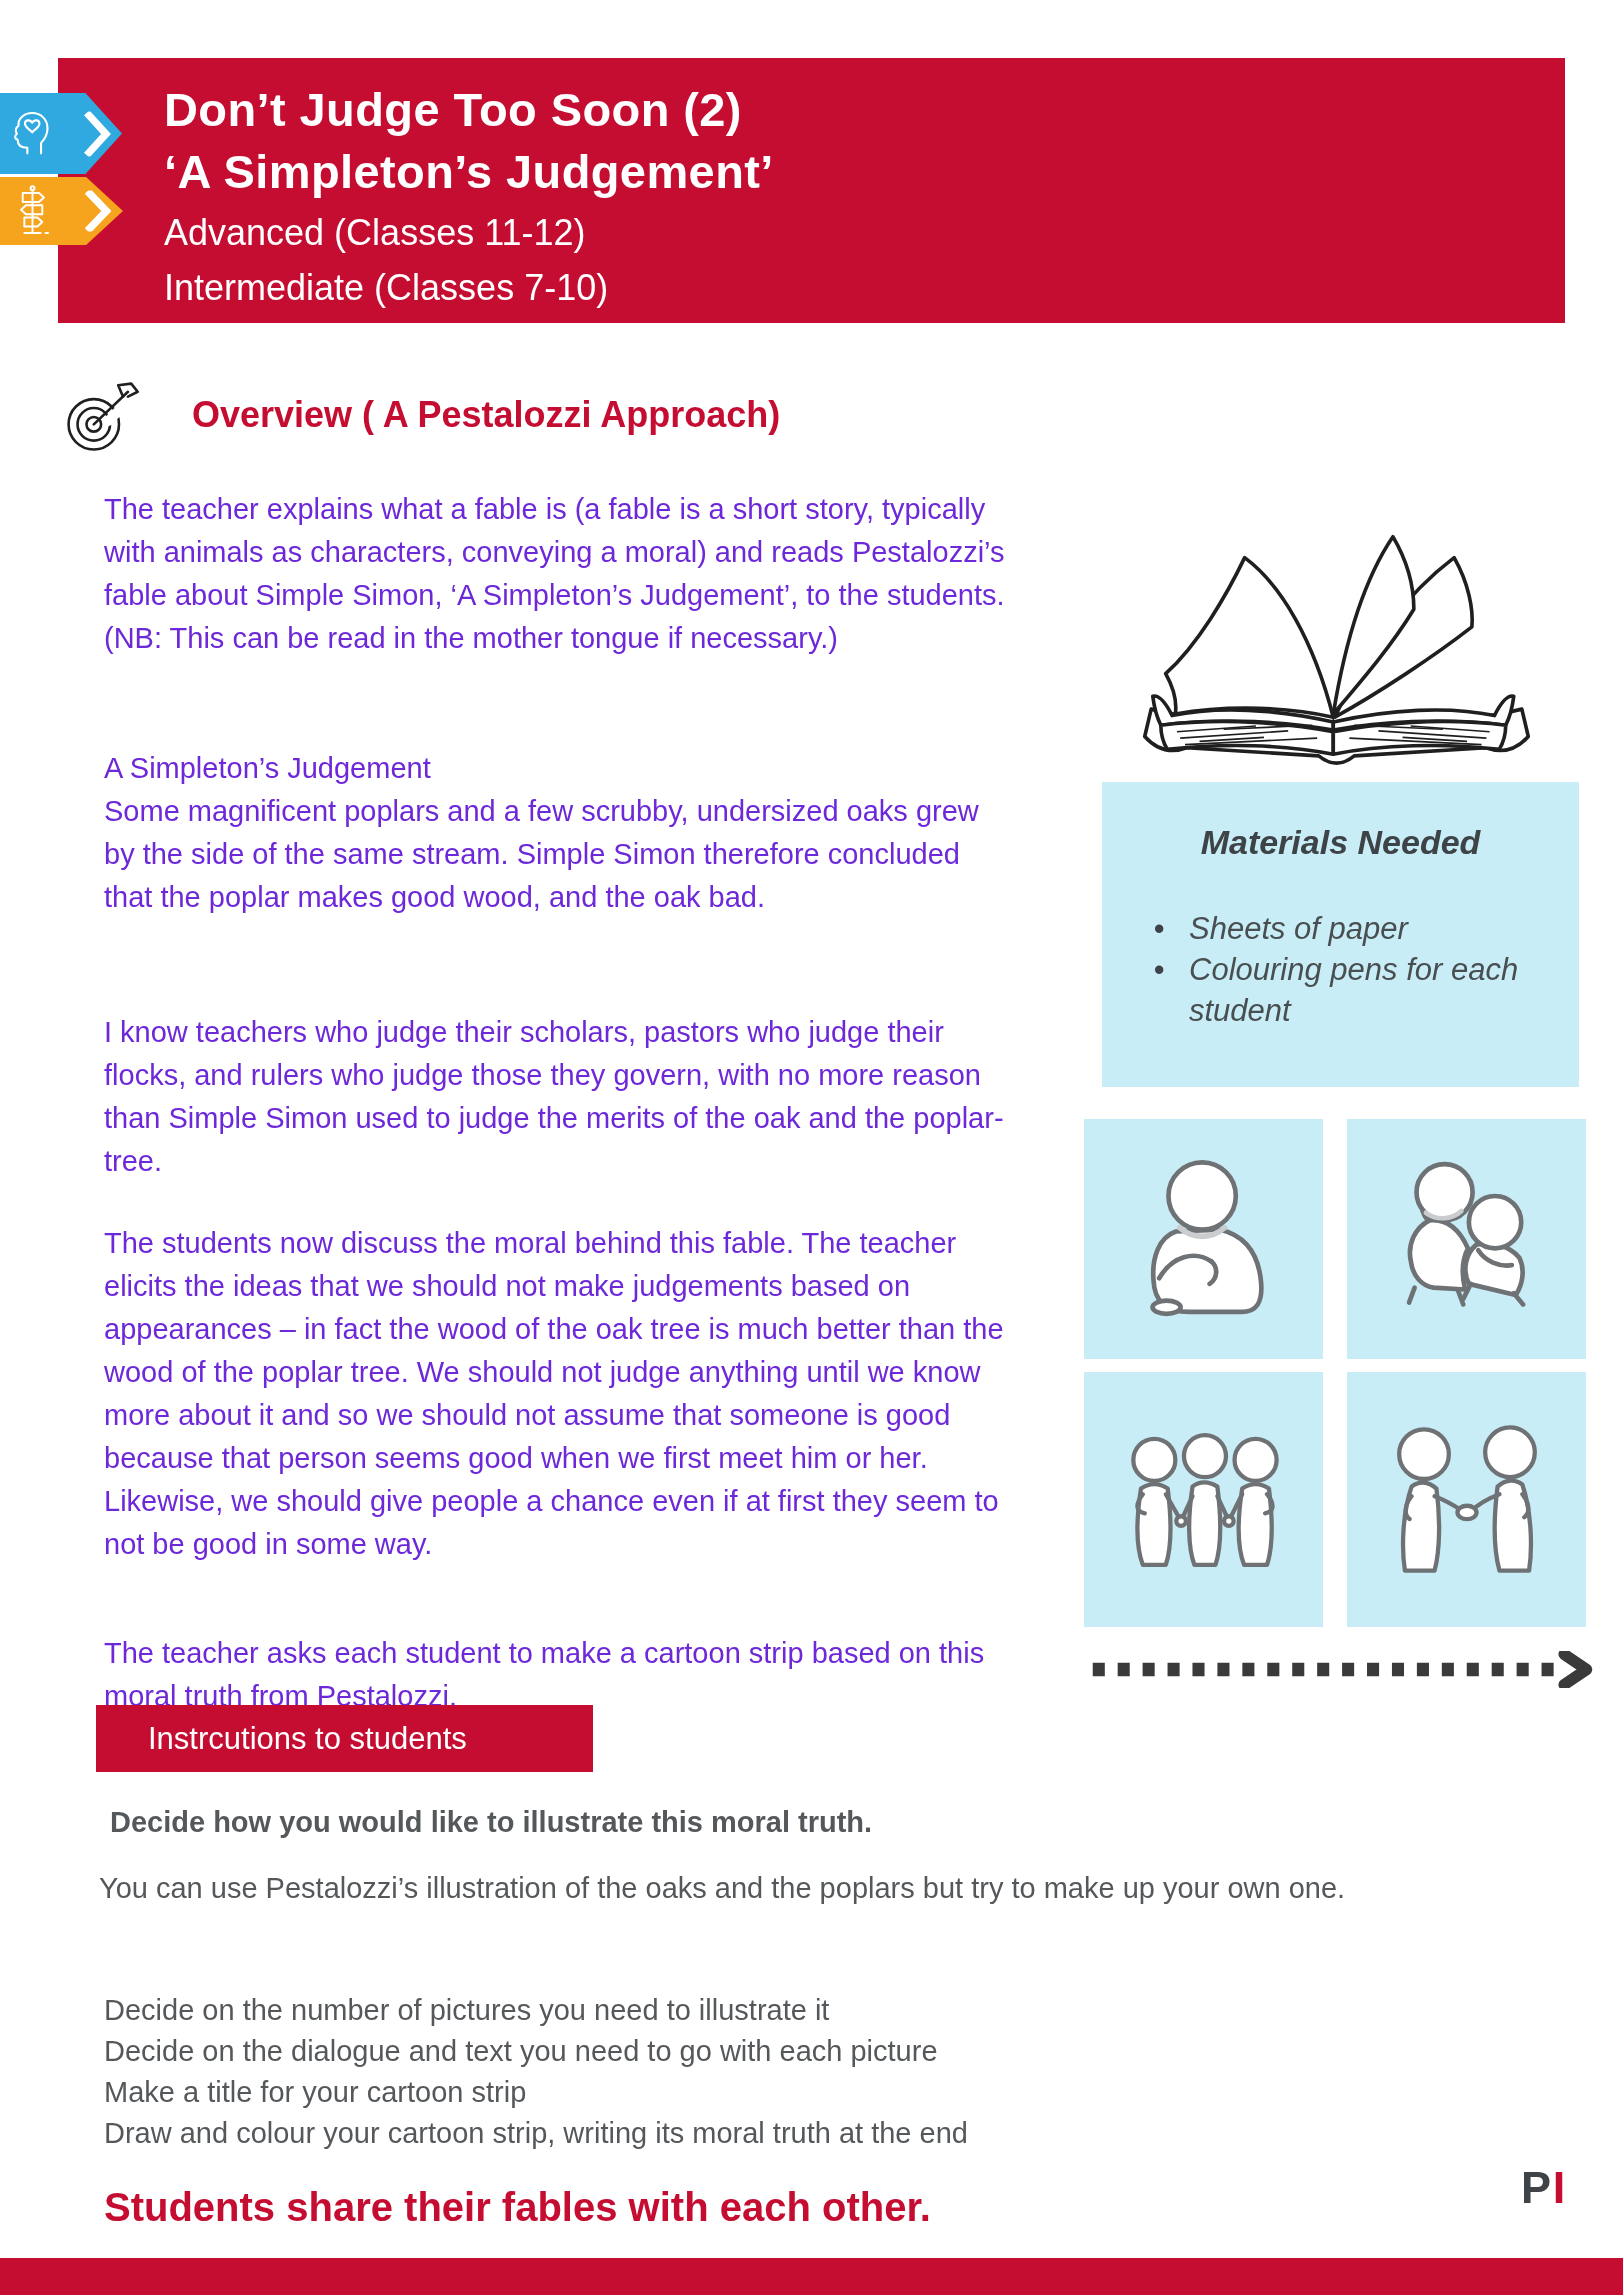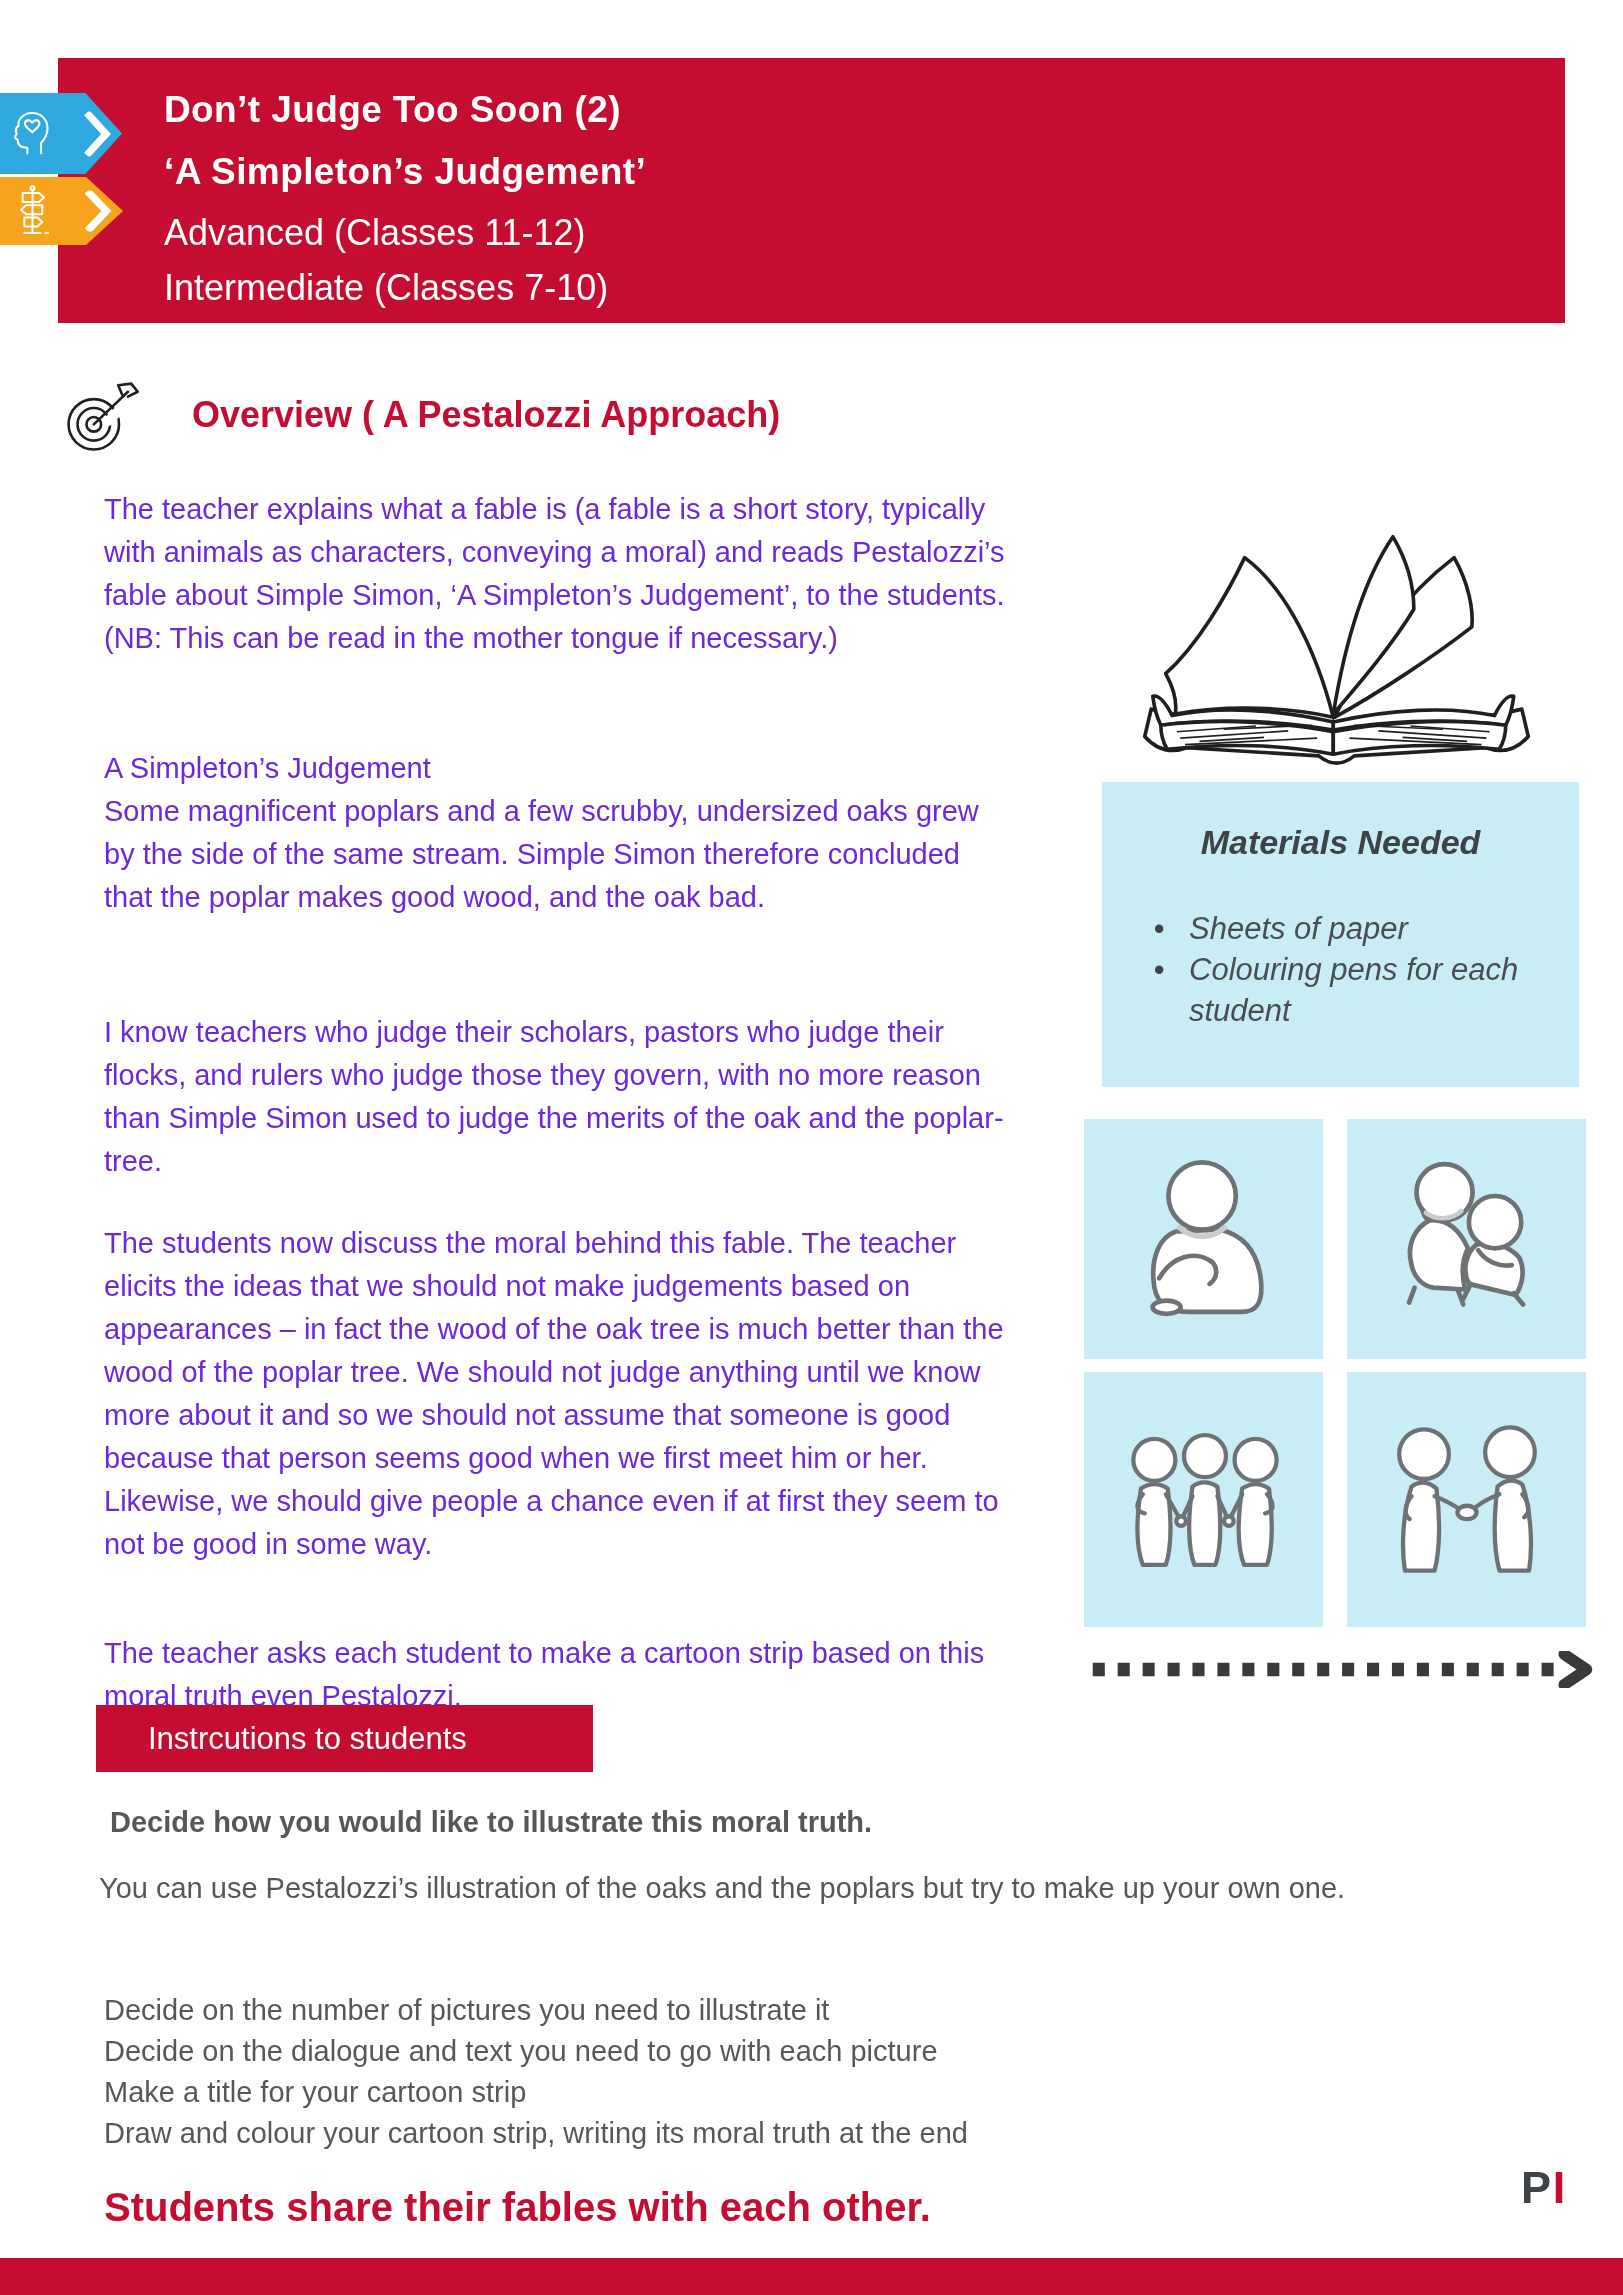--- a/index.html
+++ b/index.html
@@ -2,21 +2,21 @@
 <html style="font-size:13px"><head>
 <meta charset="utf-8">
 <style>
   html,body{margin:0;padding:0;background:#ffffff;}
   .page{position:relative;width:1623px;height:2295px;background:#ffffff;overflow:hidden;
         font-family:"Liberation Sans", sans-serif;color:#55585B;}
 
   
   .banner{position:absolute;left:58px;top:58px;width:1507px;height:265px;background:#C50D32;}
   .banner-text{position:absolute;left:106px;top:21px;}
-  .banner-title{color:#ffffff;font-weight:bold;font-size:37px;line-height:62px;letter-spacing:0.4px;}
+  .banner-title{color:#ffffff;font-weight:bold;font-size:47px;line-height:62px;letter-spacing:0.4px;}
   .banner-level{color:#ffffff;font-size:36px;line-height:50px;margin-top:4.9px;}
   .banner-level:first-of-type{margin-top:11.4px;}
 
   .tag{position:absolute;left:0;}
   .tag-shape{position:absolute;left:0;top:0;width:100%;height:100%;
              clip-path:polygon(0 0,70% 0,100% 50%,70% 100%,0 100%);}
   .tag-blue{top:93px;width:122px;height:81px;}
   .tag-blue .tag-shape{background:#2FA9DF;}
   .tag-orange{top:177px;width:123px;height:68px;}
   .tag-orange .tag-shape{background:#F6A31E;}
@@ -126,21 +126,21 @@
       <path d="M80,18 L74,4 L90,2 L98,12 L86,18"></path>
     </g>
   </svg>
   <h2 class="overview-heading" style="margin:0;">Overview ( A Pestalozzi Approach)</h2>
 
   <p class="para p1">The teacher explains what a fable is (a fable is a short story, typically with animals as characters, conveying a moral) and reads Pestalozzi’s fable about Simple Simon, ‘A Simpleton’s Judgement’, to the students. (NB: This can be read in the mother tongue if necessary.)</p>
   <p class="para p2">A Simpleton’s Judgement
 Some magnificent poplars and a few scrubby, undersized oaks grew by the side of the same stream. Simple Simon therefore concluded that the poplar makes good wood, and the oak bad.</p>
   <p class="para p3">I know teachers who judge their scholars, pastors who judge their flocks, and rulers who judge those they govern, with no more reason than Simple Simon used to judge the merits of the oak and the poplar-tree.</p>
   <p class="para p4">The students now discuss the moral behind this fable. The teacher elicits the ideas that we should not make judgements based on appearances – in fact the wood of the oak tree is much better than the wood of the poplar tree. We should not judge anything until we know more about it and so we should not assume that someone is good because that person seems good when we first meet him or her. Likewise, we should give people a chance even if at first they seem to not be good in some way.</p>
-  <p class="para p5">The teacher asks each student to make a cartoon strip based on this moral truth even Pestalozzi.</p>
+  <p class="para p5">The teacher asks each student to make a cartoon strip based on this moral truth from Pestalozzi.</p>
 
   <div class="instr-box">
     <span>Instrcutions to students</span>
   </div>
   <p class="intro" style="margin:6px;font-weight:bold;">Decide how you would like to illustrate this moral truth.</p>
   <p class="note" style="margin:0;">You can use Pestalozzi’s illustration of the oaks and the poplars but try to make up your own one.</p>
   <div class="steps">
     <div>Decide on the number of pictures you need to illustrate it</div>
     <div>Decide on the dialogue and text you need to go with each picture</div>
     <div>Make a title for your cartoon strip</div>

